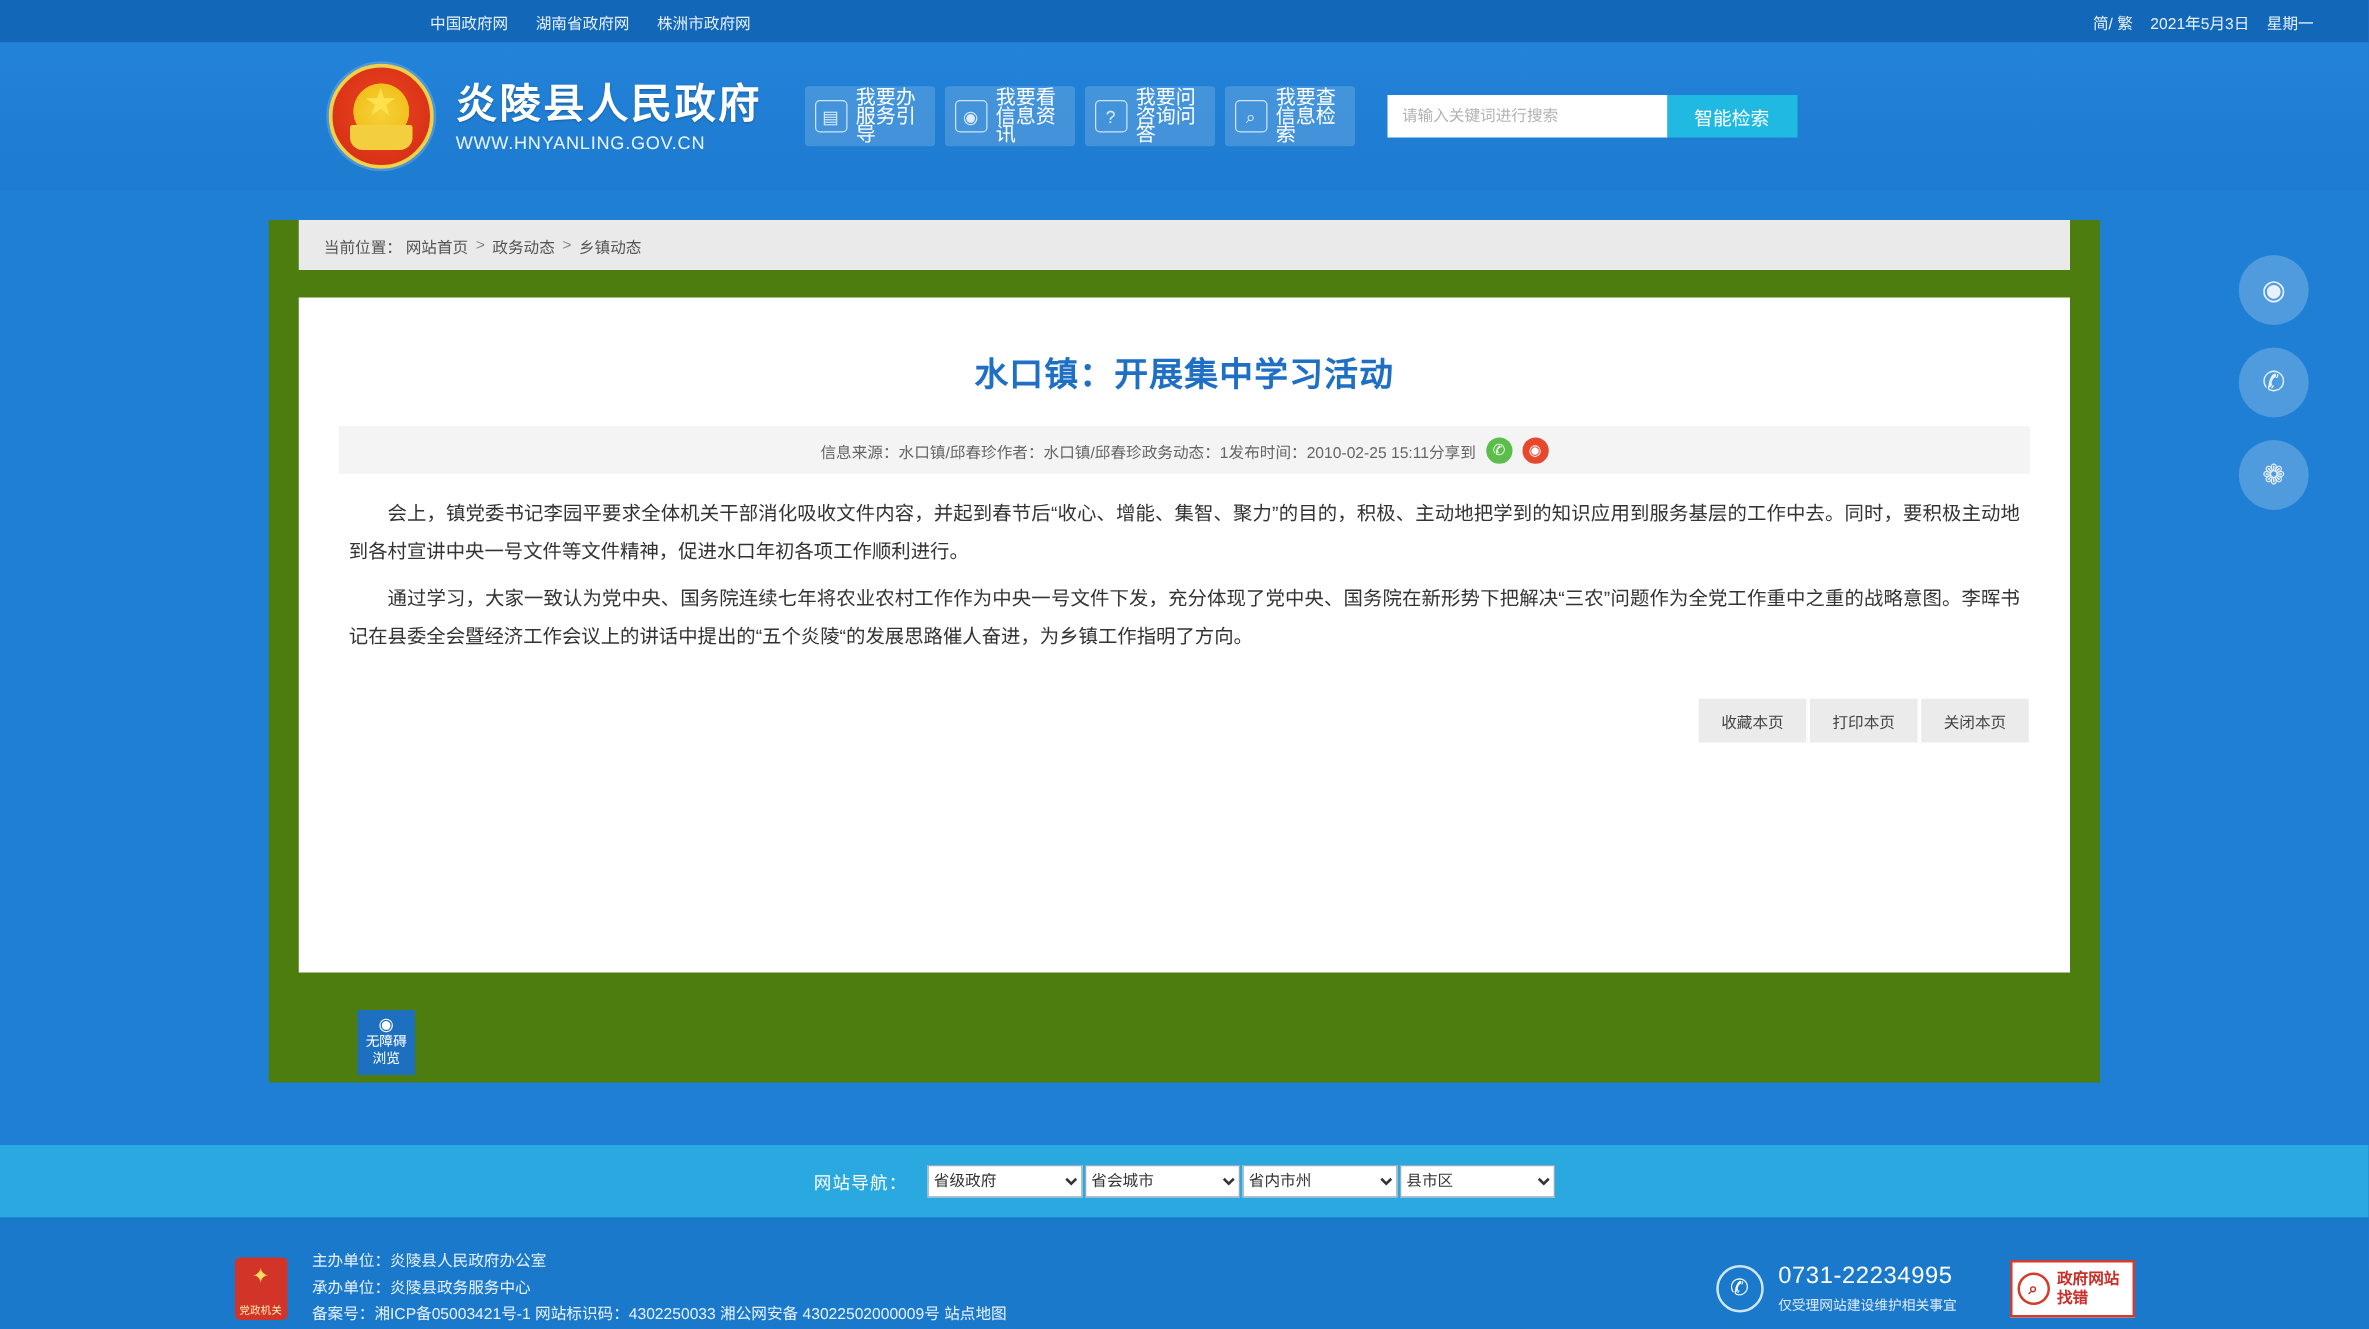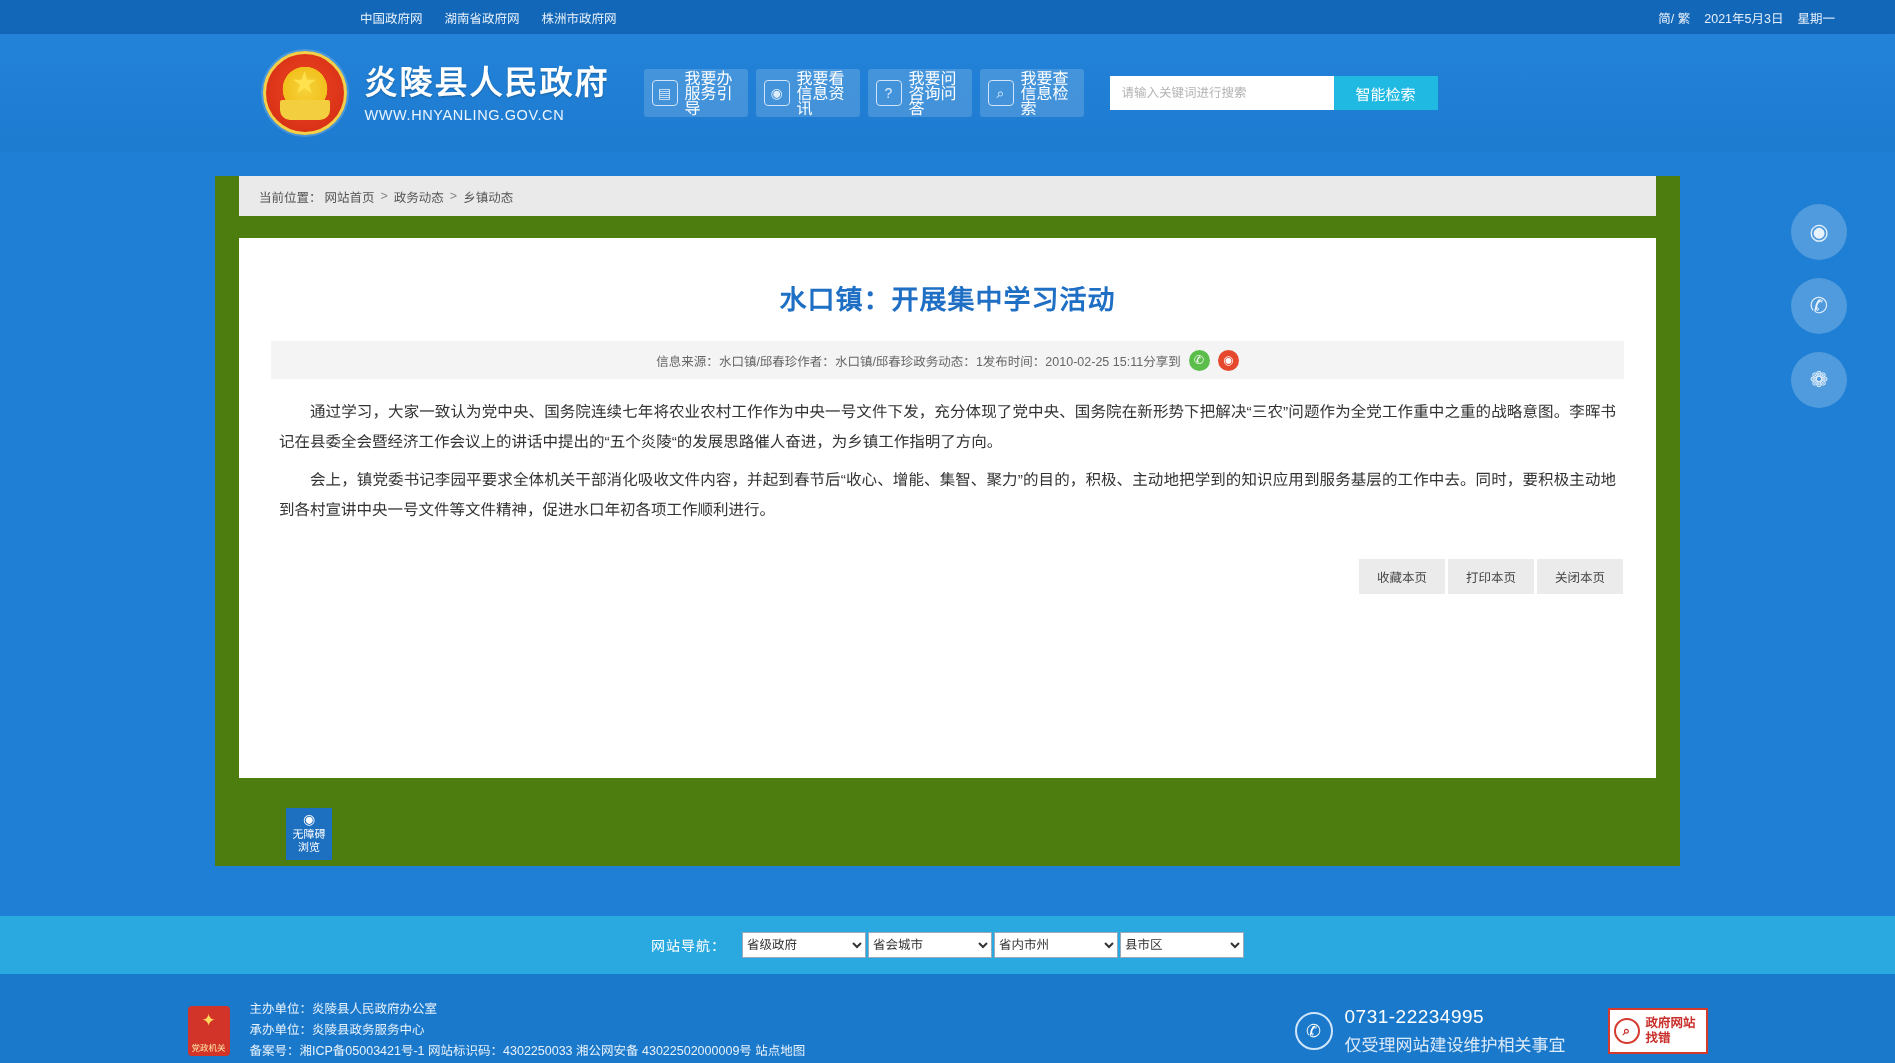--- a/index.html
+++ b/index.html
@@ -18,21 +18,21 @@
     color: #dbeaf9;
     font-size: 12.5px;
     display: flex;
     align-items: center;
     padding: 0 0 0 0;
   }
   .topbar .inner {
     width: 1895px;
     display: flex;
     align-items: center;
-    padding: 0 60px;
+    padding: 0 44px;
   }
   .topbar .links { display: flex; gap: 22px; margin-left: 300px; }
   .topbar .links a { color: #e4effa; text-decoration: none; }
   .topbar .right { margin-left: auto; display: flex; align-items: center; gap: 14px; color:#e4effa; }
 
   
   .header {
     height: 118px;
     background: linear-gradient(180deg,#2383d8 0%,#1d7bd0 100%);
     position: relative;
@@ -276,21 +276,21 @@
   .phone {
     margin-left: auto; display: flex; align-items: center; gap: 12px; color: #fff;
   }
   .phone .ring {
     width: 38px; height: 38px; border-radius: 50%;
     border: 2px solid #cfe6fa;
     display:flex; align-items:center; justify-content:center;
     font-size: 18px;
   }
   .phone .num { font-size: 19px; letter-spacing: .5px; }
-  .phone .sub { font-size: 17px; color: #dbeaf9; margin-top: 3px; }
+  .phone .sub { font-size: 11px; color: #dbeaf9; margin-top: 3px; }
   .govbadge {
     margin-left: 42px; margin-right: 0;
     width: 100px; height: 46px;
     border: 2px solid #d63a2c;
     background: #fff;
     display: flex; align-items: center;
     padding-left: 4px;
     color: #c9302c;
     font-size: 12.5px;
     line-height: 15px;
@@ -398,22 +398,22 @@
           <span>发布时间：</span><span>2010-02-25 15:11</span>
         </span>
         <span class="share">
           <span>分享到</span>
           <span class="ic-circle ic-wechat">✆</span>
           <span class="ic-circle ic-weibo">◉</span>
         </span>
       </div>
 
       <div class="art-body">
+        <p>会上，镇党委书记李园平要求全体机关干部消化吸收文件内容，并起到春节后“收心、增能、集智、聚力”的目的，积极、主动地把学到的知识应用到服务基层的工作中去。同时，要积极主动地到各村宣讲中央一号文件等文件精神，促进水口年初各项工作顺利进行。</p>
         <p>通过学习，大家一致认为党中央、国务院连续七年将农业农村工作作为中央一号文件下发，充分体现了党中央、国务院在新形势下把解决“三农”问题作为全党工作重中之重的战略意图。李晖书记在县委全会暨经济工作会议上的讲话中提出的“五个炎陵“的发展思路催人奋进，为乡镇工作指明了方向。</p>
-        <p>会上，镇党委书记李园平要求全体机关干部消化吸收文件内容，并起到春节后“收心、增能、集智、聚力”的目的，积极、主动地把学到的知识应用到服务基层的工作中去。同时，要积极主动地到各村宣讲中央一号文件等文件精神，促进水口年初各项工作顺利进行。</p>
       </div>
 
       <div class="art-actions">
         <div class="abtn">收藏本页</div>
         <div class="abtn">打印本页</div>
         <div class="abtn">关闭本页</div>
       </div>
     </div>
   </div>
 

